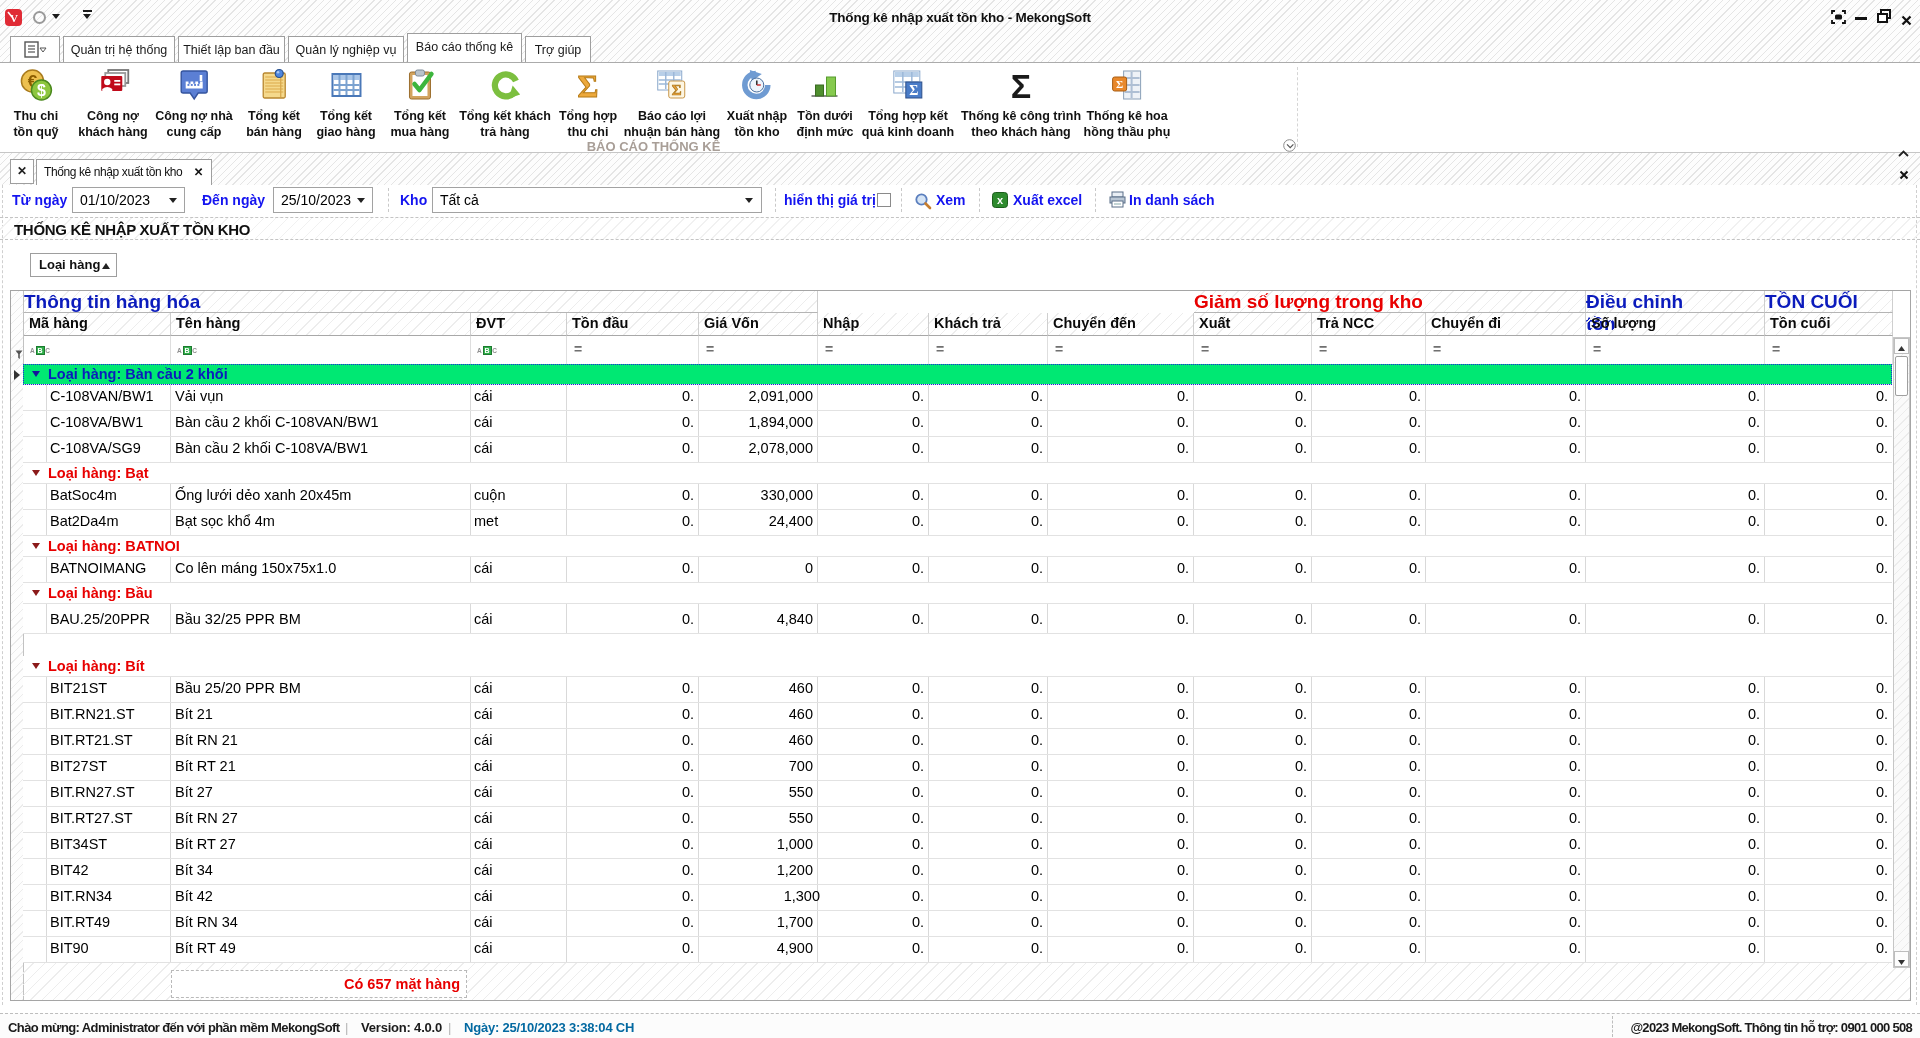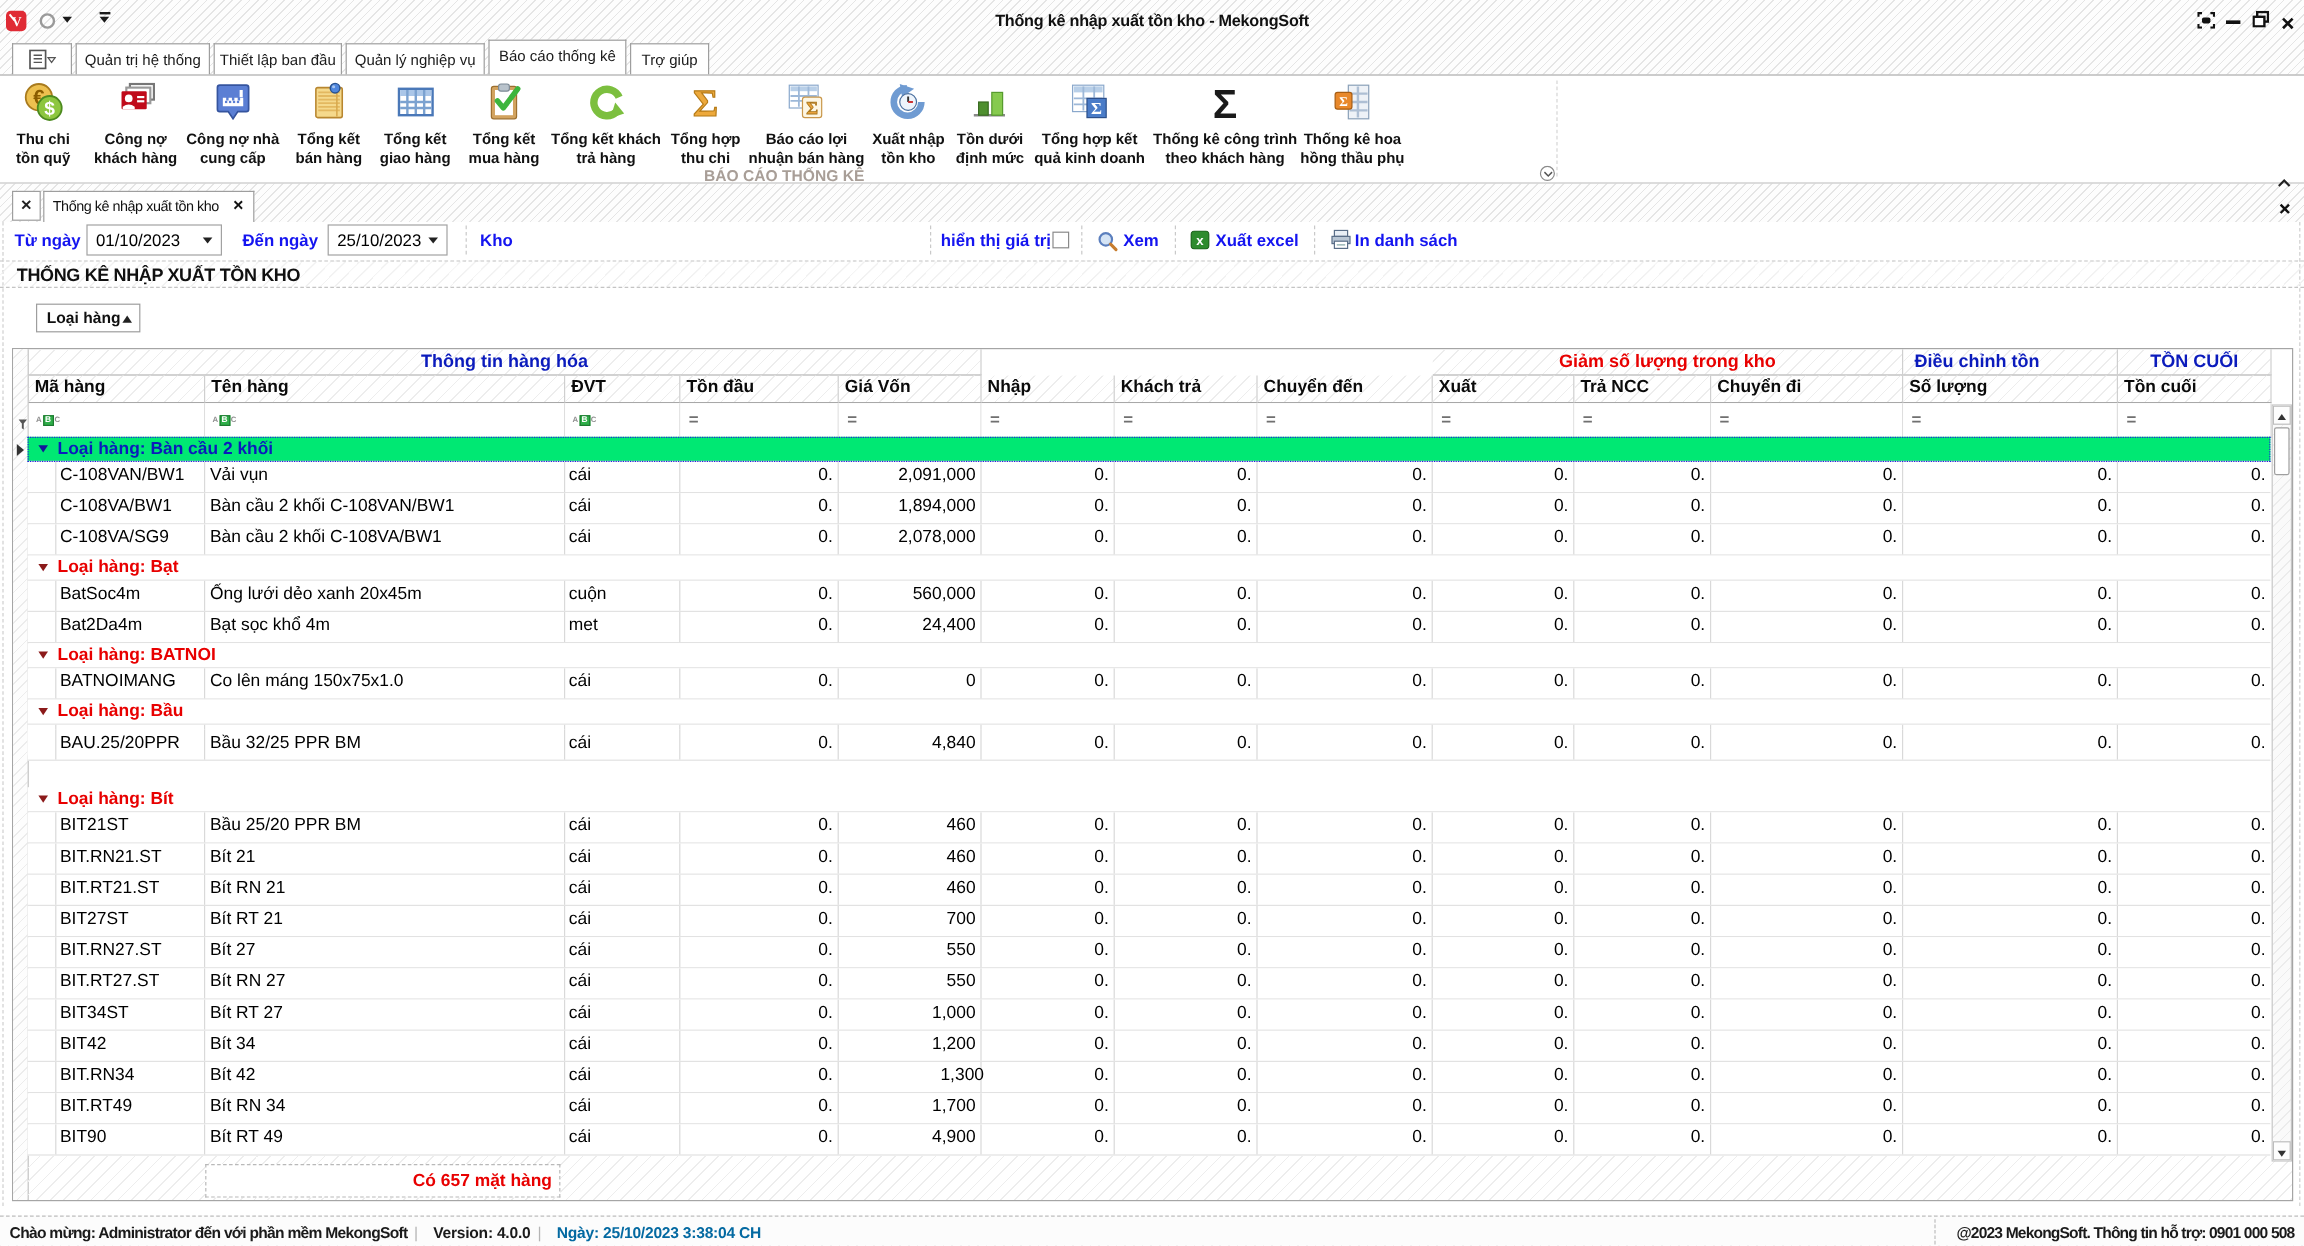--- a/index.html
+++ b/index.html
@@ -29,21 +29,21 @@
 .finput{position:absolute;top:2px;height:26px;background:#fff;border:1px solid #a2a2a2;font-size:14px;color:#000;line-height:24px;padding-left:7px}
 .fcar{position:absolute;top:10px;width:0;height:0;border-left:4.5px solid transparent;border-right:4.5px solid transparent;border-top:5.5px solid #222}
 .chk{position:absolute;top:8px;width:14px;height:14px;border:1px solid #8a8a8a;background:#fff}
 .alink{position:absolute;top:7px;font-size:14px;font-weight:bold;color:#1414f0;white-space:nowrap}
 .ttl{position:absolute;left:0px;top:217px;width:1920px;height:23px;border-top:1px dashed #c4c4c4;border-bottom:1px dashed #c4c4c4;background:repeating-linear-gradient(135deg,rgba(255,255,255,0) 0px,rgba(255,255,255,0) 7.5px,#f1f1f1 7.5px,#f1f1f1 8.5px)}
 .ttl span{position:absolute;left:14px;top:3px;font-size:15px;font-weight:bold;color:#101010;letter-spacing:-0.3px}
 .gbtn{position:absolute;left:30px;top:253px;width:87px;height:24px;background:#fff;border:1px solid #9e9e9e;font-size:13px;font-weight:bold;color:#101010;line-height:22px;padding-left:8px}
 
 .grid{position:absolute;left:10px;top:290px;width:1901px;height:711px;border:1px solid #a5a5a5;background:#fff}
 .ind{position:absolute;left:0px;top:0px;width:13px;height:709px;border-right:1px solid #c2c2c2;background:repeating-linear-gradient(135deg,#fdfdfd 0px,#fdfdfd 5px,#ececec 5px,#ececec 6px)}
-.bcell{position:absolute;top:0px;height:22px;border-right:1px solid #cfcfcf;border-bottom:1px solid #b5b5b5;text-align:center;font-size:15px;font-weight:bold;line-height:22px;background:repeating-linear-gradient(135deg,rgba(255,255,255,0) 0px,rgba(255,255,255,0) 7px,#ededed 7px,#ededed 8px)}
+.bcell{position:absolute;top:0px;height:22px;border-right:1px solid #cfcfcf;border-bottom:1px solid #b5b5b5;font-size:19px;font-weight:bold;line-height:22px;background:repeating-linear-gradient(135deg,rgba(255,255,255,0) 0px,rgba(255,255,255,0) 7px,#ededed 7px,#ededed 8px)}
 .hcell{position:absolute;top:22px;height:23px;border-right:1px solid #cfcfcf;border-bottom:1px solid #a8a8a8;font-size:14.5px;font-weight:bold;color:#0a0a0a;line-height:21px;padding-left:5px;background:repeating-linear-gradient(135deg,rgba(255,255,255,0) 0px,rgba(255,255,255,0) 7px,#ededed 7px,#ededed 8px)}
 .fcell{position:absolute;top:45px;height:29px;border-right:1px solid #dedede;border-bottom:1px solid #c6c6c6;background:#fff}
 .abc{position:absolute;left:6px;top:10px;font-size:6.5px;font-weight:bold;color:#8f8f8f;letter-spacing:0.3px}
 .abc .b{display:inline-block;background:#2fae49;color:#fff;border:1px solid #1d7a30;padding:0 1px;font-size:7px;margin:0 0.5px}
 .eq{position:absolute;left:7px;top:5px;font-size:14px;font-weight:bold;color:#707070}
 
 .rows{position:absolute;left:23px;top:0;width:1869px;height:1038px;pointer-events:none}
 .grow{position:absolute;left:0;width:1869px;height:21px;border-bottom:1px solid #e2e2e2;background:#fff}
 .grow.gsel{background:#00e873;outline:1.5px dotted #2222e0;outline-offset:-1px}
 .gcar{position:absolute;left:9px;top:7px;width:0;height:0;border-left:4.5px solid transparent;border-right:4.5px solid transparent;border-top:6px solid #8b1a1a}
@@ -275,20 +275,21 @@
 
 <div class="content">
   <div class="abs" style="left:2px;top:0;height:820px;border-left:1px dashed #cfcfcf"></div>
   <div class="abs" style="left:1916px;top:0;height:820px;border-left:1px dashed #cfcfcf"></div>
   <span class="flab" style="left:12px">Từ ngày</span>
   <div class="finput" style="left:72px;width:113px">01/10/2023<span class="fcar" style="right:7px"></span></div>
   <span class="flab" style="left:202px">Đến ngày</span>
   <div class="finput" style="left:273px;width:100px">25/10/2023<span class="fcar" style="right:7px"></span></div>
   <span class="fsep" style="left:388px"></span>
   <span class="flab" style="left:400px">Kho</span>
+  <div class="finput" style="left:432px;width:330px">Tất cả<span class="fcar" style="right:8px"></span></div>
   <span class="fsep" style="left:775px"></span>
   <span class="flab" style="left:784px">hiển thị giá trị</span>
   <span class="chk" style="left:877px"></span>
   <span class="fsep" style="left:901px"></span>
   <span class="abs" style="left:914px;top:7px"><svg width="18" height="18" viewBox="0 0 18 18">
         <circle cx="7.5" cy="7.5" r="5.2" fill="#d5e4f5" stroke="#5b7fbe" stroke-width="1.8"></circle>
         <line x1="11.5" y1="11.5" x2="16" y2="16" stroke="#c77d2e" stroke-width="2.6" stroke-linecap="round"></line>
       </svg></span>
   <span class="alink" style="left:936px">Xem</span>
   <span class="fsep" style="left:979px"></span>
@@ -478,21 +479,21 @@
       <span class="vl" style="left:1024px"></span>
       <span class="vl" style="left:1170px"></span>
       <span class="vl" style="left:1288px"></span>
       <span class="vl" style="left:1402px"></span>
       <span class="vl" style="left:1562px"></span>
       <span class="vl" style="left:1741px"></span>
       <span class="dc" style="left:27px">BatSoc4m</span>
       <span class="dc" style="left:152px">Ống lưới dẻo xanh 20x45m</span>
       <span class="dc" style="left:451px">cuộn</span>
       <span class="dn" style="right:1198px">0.</span>
-      <span class="dn" style="right:1079px">560,000</span>
+      <span class="dn" style="right:1079px">330,000</span>
       <span class="dn" style="right:968px">0.</span>
       <span class="dn" style="right:849px">0.</span>
       <span class="dn" style="right:703px">0.</span>
       <span class="dn" style="right:585px">0.</span>
       <span class="dn" style="right:471px">0.</span>
       <span class="dn" style="right:311px">0.</span>
       <span class="dn" style="right:132px">0.</span>
       <span class="dn" style="right:4px">0.</span>
     </div>
 <div class="drow" style="top:510px">

